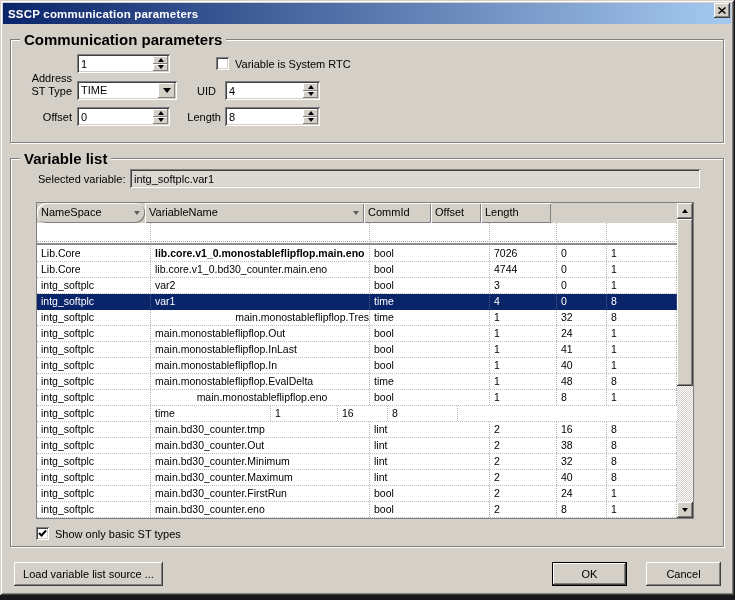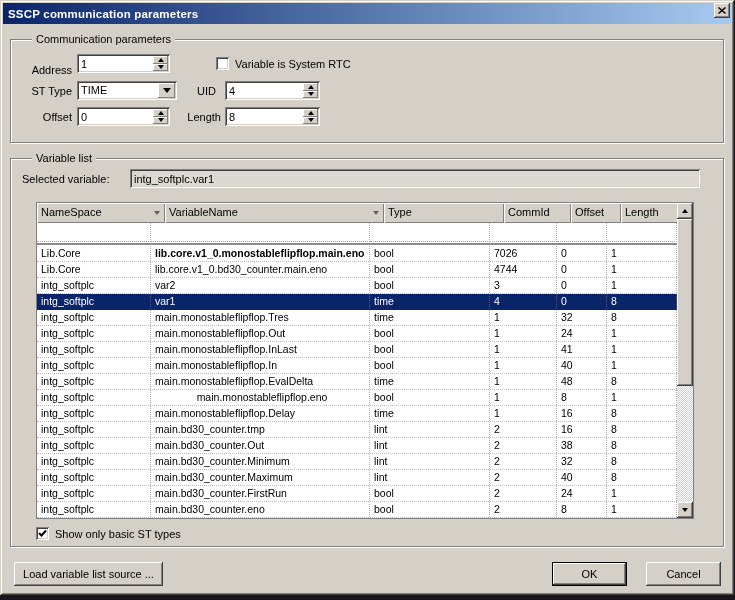--- a/index.html
+++ b/index.html
@@ -15,21 +15,21 @@
   .dialog{position:absolute;left:0;top:0;width:734px;height:595px;background:var(--bg);
     box-shadow:inset 1px 1px 0 #d4d0c8, inset -1px -1px 0 #404040, inset 2px 2px 0 #ffffff, inset -2px -2px 0 #808080;}
   .titlebar{position:absolute;left:3px;top:3px;width:728px;height:21px;
     background:linear-gradient(to right,var(--tb-left),var(--tb-right));
     display:flex;align-items:center;}
   .title{color:#fff;font-size:11.5px;font-weight:bold;padding-left:5px;letter-spacing:.2px;}
   .close-btn{position:absolute;right:4px;top:3px;width:16px;height:15px;border:none;padding:0;
     background:var(--bg);box-shadow:inset -1px -1px 0 #404040, inset 1px 1px 0 #ffffff, inset -2px -2px 0 #808080;
     display:flex;align-items:center;justify-content:center;cursor:default;}
   .groupbox{position:absolute;border:1px solid #808080;box-shadow:inset 1px 1px 0 #ffffff, 1px 1px 0 #ffffff;}
-  .glabel{position:absolute;top:-7px;left:21px;background:var(--bg);padding:0 4px;font-size:11px;line-height:13px;color:#000;}
+  .glabel{position:absolute;top:-7px;left:9px;background:var(--bg);padding:0 4px;font-size:15px;line-height:13px;color:#000;font-weight:bold;}
   .lbl{position:absolute;font-size:11px;color:#000;white-space:nowrap;}
   .lbl.r{text-align:right;}
   .field{position:absolute;height:19px;background:#fff;
     box-shadow:inset 1px 1px 0 #808080, inset -1px -1px 0 #ffffff, inset 2px 2px 0 #404040, inset -2px -2px 0 #d4d0c8;}
   .field-input{position:absolute;left:4px;top:3px;right:19px;height:13px;border:none;background:transparent;
     font:11px "Liberation Sans",sans-serif;padding:0;outline:none;color:#000;}
   .ro-input{position:absolute;left:4px;top:3px;right:4px;height:13px;border:none;background:transparent;
     font:11px "Liberation Sans",sans-serif;padding:0;outline:none;color:#000;}
   .spinner{position:absolute;right:2px;top:2px;width:15px;height:15px;display:flex;flex-direction:column;}
   .spin-btn{flex:1;background:var(--bg);box-shadow:inset -1px -1px 0 #808080, inset 1px 1px 0 #ffffff;
@@ -92,21 +92,21 @@
     <button class="close-btn">
       <svg width="8" height="7" viewBox="0 0 8 7">
         <path d="M1 0 L4 2.6 L7 0 L8 1 L5 3.5 L8 6 L7 7 L4 4.4 L1 7 L0 6 L3 3.5 L0 1 Z" fill="#000"></path>
       </svg>
     </button>
 
     <div class="groupbox" style="left:10px;top:39px;width:714px;height:104px;">
       <span class="glabel">Communication parameters</span>
     </div>
 
-    <span class="lbl r" style="left:8px;top:64px;width:64px;">Address</span>
+    <span class="lbl r" style="left:8px;top:72px;width:64px;">Address</span>
     <div class="field" style="left:77px;top:54px;width:93px;">
       <input class="field-input" value="1" style="">
       <div class="spinner">
         <div class="spin-btn">
             <i class="tri tri-up"></i>
           </div>
         <div class="spin-btn">
             <i class="tri tri-down"></i>
           </div>
       </div>
@@ -161,31 +161,30 @@
         <div class="spin-btn">
             <i class="tri tri-down"></i>
           </div>
       </div>
     </div>
 
     <div class="groupbox" style="left:10px;top:158px;width:714px;height:389px;">
       <span class="glabel">Variable list</span>
     </div>
 
-    <span class="lbl" style="left:22px;top:173px;">Selected variable:</span>
+    <span class="lbl" style="left:38px;top:173px;">Selected variable:</span>
     <div class="field" style="left:130px;top:169px;width:570px;background:#dcd9d2;">
       <input class="ro-input" readonly="" value="intg_softplc.var1" style="">
     </div>
 
     <div class="grid">
       <div class="grid-inner">
         <div class="ghead" id="grid-header">
-            <div class="hcell" style="width: 128px;"><span>NameSpace</span><i class="harrow"></i></div>
+            <div class="hcell" style="width: 108px; border-radius: 9px;"><span>NameSpace</span><i class="harrow"></i></div>
             <div class="hcell" style="width: 219px;"><span>VariableName</span><i class="harrow"></i></div>
-            <div class="hcell" style="width: 120px;"><span>Type</span></div>
             <div class="hcell" style="width: 67px;"><span>CommId</span></div>
             <div class="hcell" style="width: 50px;"><span>Offset</span></div>
             <div class="hcell" style="width: 70px;"><span>Length</span></div>
           </div>
         <div class="gfilter" id="grid-filter-row">
             <div class="cell" style="width: 114px;"></div>
             <div class="cell" style="width: 219px;"></div>
             <div class="cell" style="width: 120px;"></div>
             <div class="cell" style="width: 67px;"></div>
             <div class="cell" style="width: 50px;"></div>
@@ -220,21 +219,21 @@
             <div class="grow selected">
               <div class="cell" style="width: 114px;">intg_softplc</div>
               <div class="cell" style="width: 219px;">var1</div>
               <div class="cell" style="width: 120px;">time</div>
               <div class="cell" style="width: 67px;">4</div>
               <div class="cell" style="width: 50px;">0</div>
               <div class="cell" style="width: 70px;">8</div>
             </div>
             <div class="grow">
               <div class="cell" style="width: 114px;">intg_softplc</div>
-              <div class="cell" style="width: 219px;">main.monostableflipflop.Tres</div>
+              <div class="cell" style="width: 219px; text-align: right;">main.monostableflipflop.Tres</div>
               <div class="cell" style="width: 120px;">time</div>
               <div class="cell" style="width: 67px;">1</div>
               <div class="cell" style="width: 50px;">32</div>
               <div class="cell" style="width: 70px;">8</div>
             </div>
             <div class="grow">
               <div class="cell" style="width: 114px;">intg_softplc</div>
               <div class="cell" style="width: 219px;">main.monostableflipflop.Out</div>
               <div class="cell" style="width: 120px;">bool</div>
               <div class="cell" style="width: 67px;">1</div>
@@ -268,21 +267,20 @@
             <div class="grow">
               <div class="cell" style="width: 114px;">intg_softplc</div>
               <div class="cell" style="width: 219px; text-align: center;">main.monostableflipflop.eno</div>
               <div class="cell" style="width: 120px;">bool</div>
               <div class="cell" style="width: 67px;">1</div>
               <div class="cell" style="width: 50px;">8</div>
               <div class="cell" style="width: 70px;">1</div>
             </div>
             <div class="grow">
               <div class="cell" style="width: 114px;">intg_softplc</div>
-              <div class="cell" style="width: 219px;">main.monostableflipflop.Delay</div>
               <div class="cell" style="width: 120px;">time</div>
               <div class="cell" style="width: 67px;">1</div>
               <div class="cell" style="width: 50px;">16</div>
               <div class="cell" style="width: 70px;">8</div>
             </div>
             <div class="grow">
               <div class="cell" style="width: 114px;">intg_softplc</div>
               <div class="cell" style="width: 219px;">main.bd30_counter.tmp</div>
               <div class="cell" style="width: 120px;">lint</div>
               <div class="cell" style="width: 67px;">2</div>

